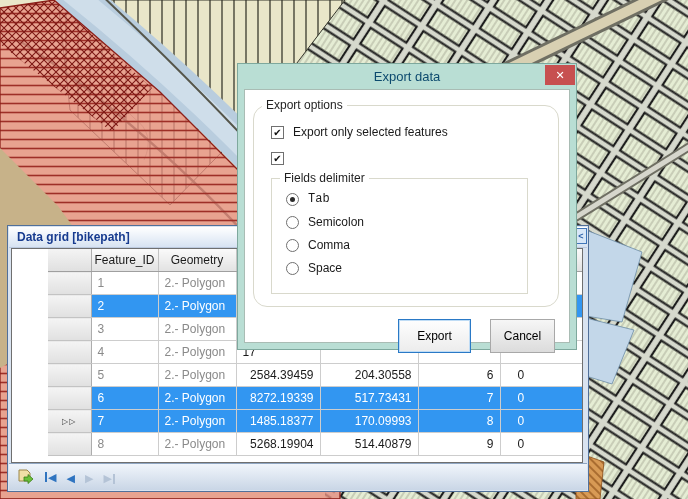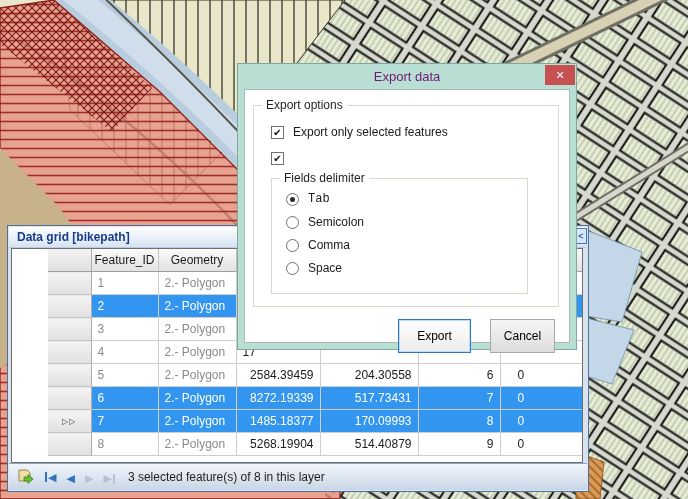--- a/index.html
+++ b/index.html
@@ -42,28 +42,28 @@
              display:flex;align-items:center;padding-left:7px;box-sizing:border-box;}
   .sbicon{display:inline-flex;margin-right:10px;}
   .nav{color:#2f74c0;font-size:11px;margin-right:10px;display:inline-flex;align-items:center;}
   .nav.dis{color:#b4c3d6;}
   .navbar{display:inline-block;width:2px;height:10px;background:currentColor;margin:0 1px;}
   .sbtext{font-size:12px;color:#1e1e1e;margin-left:2px;}
 
   
   .dialog{position:absolute;left:237px;top:63px;width:340px;height:287px;z-index:5;
           background:#b9ded4;border:1px solid #7ea89d;box-sizing:border-box;}
-  .dlgtitle{height:25px;line-height:25px;text-align:center;font-size:13px;color:#701a75;}
+  .dlgtitle{height:25px;line-height:25px;text-align:center;font-size:13px;color:#0c4a6e;}
   .dlgclose{position:absolute;top:1px;right:1px;width:30px;height:20px;background:#c75050;
             color:#fff;font-size:11px;font-weight:bold;text-align:center;line-height:20px;
             cursor:default;}
   .dlgcontent{position:absolute;left:6px;right:6px;top:25px;bottom:6px;background:#fff;
               border:1px solid #a9bcb4;box-sizing:border-box;}
   .groupbox{position:absolute;border:1px solid #d9d9cc;box-sizing:border-box;}
-  .gb1{left:8px;top:15px;width:306px;height:202px;}
+  .gb1{left:8px;top:15px;width:306px;height:202px;border-radius:14px;}
   .gb2{left:26px;top:88px;width:257px;height:116px;}
   .gblabel{position:absolute;top:-8px;left:8px;background:#fff;padding:0 4px;
            font-size:12px;color:#1f1f1f;white-space:nowrap;}
   .cbrow,.radiorow{position:absolute;display:flex;align-items:center;gap:9px;
            font-size:12px;color:#1a1a1a;white-space:nowrap;}
   .cbrow{left:26px;}
   .radiorow{left:41px;}
   .cbbox{width:13px;height:13px;border:1px solid #707070;background:#fff;box-sizing:border-box;
          display:flex;align-items:center;justify-content:center;font-size:10px;color:#111;
          line-height:11px;}
@@ -243,21 +243,20 @@
             <span class="navbar"></span>
             <span>◀</span>
           </span><span class="nav">
             <span>◀</span>
           </span><span class="nav dis">
             <span>▶</span>
           </span><span class="nav dis">
             <span>▶</span>
             <span class="navbar"></span>
           </span></span>
-      <span class="sbtext">3 selected feature(s) of 8 in this layer</span>
     </div>
   </div>
 
   <div class="dialog">
     <div class="dlgtitle">Export data</div>
     <div class="dlgclose">
       <span>✕</span>
     </div>
     <div class="dlgcontent">
       <div class="groupbox gb1">

